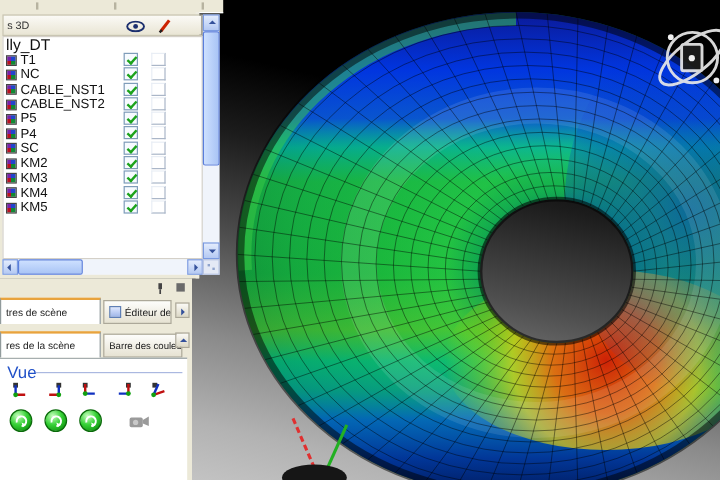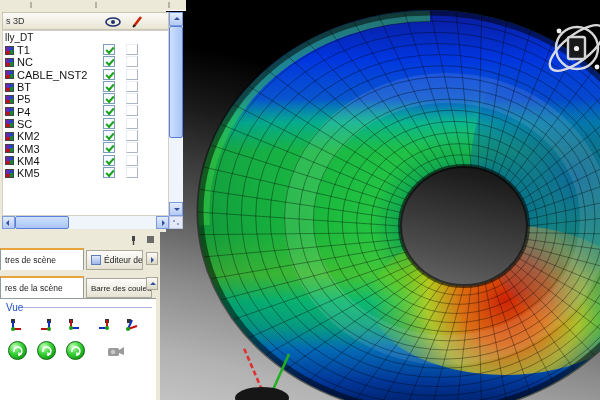--- a/index.html
+++ b/index.html
@@ -19,21 +19,21 @@
   .top-strip i{position:absolute;top:2px;width:2px;height:6px;background:#b7b3a0;}
 
   .tree-panel{position:absolute;left:0;top:10px;width:166px;height:222px;
     background:#ece9d8;border-right:3px solid #eeece0;box-sizing:border-box;z-index:5;}
   .tree-header{position:absolute;left:2px;top:2px;width:167px;height:18px;
     background:linear-gradient(#fbfaf6,#e9e5d4);border:1px solid #c9c5b2;box-sizing:border-box;
     font-size:9px;color:#333;display:flex;align-items:center;padding-left:3px;}
   .list{position:absolute;left:2px;top:20px;width:167px;height:186px;background:#fff;
     border:1px solid #d4d0c8;box-sizing:border-box;overflow:hidden;}
   .trow{position:relative;height:12.3px;display:flex;align-items:center;font-size:11px;color:#111;}
-  .trow.root{height:13px;font-size:10px;}
+  .trow.root{height:13px;font-size:13px;}
   .ticon{width:9px;height:9px;margin:0 3px 0 2px;border:1px solid #444;box-sizing:border-box;flex:0 0 auto;
     background:conic-gradient(#2244cc 0 25%,#118833 25% 50%,#bb1122 50% 75%,#7722aa 75% 100%);}
   .tlabel{white-space:nowrap;}
   .cb{position:absolute;left:100px;top:0;width:12px;height:11px;background:#f7fbff;
     border:1px solid #7f9db9;box-sizing:border-box;}
   .tick{position:absolute;left:2px;top:2px;width:6px;height:3px;border-left:2px solid #1ca31c;
     border-bottom:2px solid #1ca31c;transform:rotate(-48deg);}
   .cb2{position:absolute;left:123px;top:0;width:12px;height:11px;background:#fff;
     border:1px solid #aab6c8;border-top-color:#e9eef5;border-left-color:#e9eef5;box-sizing:border-box;}
 
@@ -73,21 +73,21 @@
     border-top:2px solid #e8a33d;z-index:2;}
   .tab.inactive{background:linear-gradient(#fdfdfb,#e6e2d2);border:1px solid #aca899;}
   .tabicon{width:10px;height:10px;background:linear-gradient(#dfe8ff,#9fb6e8);
     border:1px solid #5f7fb5;margin-right:3px;flex:0 0 auto;box-sizing:border-box;}
   .minibtn{position:absolute;width:12px;height:13px;top:4px;background:linear-gradient(#fbfaf6,#dcd8c6);
     border:1px solid #aca899;box-sizing:border-box;}
 
   .dockcontent{position:absolute;left:0;top:66px;width:156px;height:102px;background:#fff;
     border-top:1px solid #919b9c;}
   .grouphead{position:absolute;left:6px;top:3px;right:4px;display:flex;align-items:center;}
-  .grouphead span{font-size:10px;color:#2050c8;margin-right:0;}
+  .grouphead span{font-size:14px;color:#2050c8;margin-right:0;}
   .grouphead i{flex:1;border-top:1px solid #aab8e0;height:0;}
   .axrow{position:absolute;left:8px;top:17px;display:flex;gap:12px;}
   .btnrow{position:absolute;left:8px;top:42px;display:flex;gap:10px;align-items:center;}
   .greenbtn{width:19px;height:19px;border-radius:50%;border:1px solid #0a6a0a;box-sizing:border-box;
     background:radial-gradient(circle at 35% 28%,#c8ffc0,#35d035 45%,#0c8c0c 90%);position:relative;}
   .caption{position:absolute;left:2px;top:70px;font-size:13.5px;color:#1a1a1a;white-space:nowrap;}
 </style>
 </head>
 <body>
 
@@ -270,29 +270,29 @@
     <div class="trow">
         <span class="ticon"></span>
         <span class="tlabel">NC</span>
         <span class="cb">
           <i class="tick"></i>
         </span>
         <span class="cb2"></span>
       </div>
     <div class="trow">
         <span class="ticon"></span>
+        <span class="tlabel">CABLE_NST1</span>
+        <span class="cb">
+          <i class="tick"></i>
+        </span>
+        <span class="cb2"></span>
+      </div>
+    <div class="trow">
+        <span class="ticon"></span>
         <span class="tlabel">CABLE_NST2</span>
-        <span class="cb">
-          <i class="tick"></i>
-        </span>
-        <span class="cb2"></span>
-      </div>
-    <div class="trow">
-        <span class="ticon"></span>
-        <span class="tlabel">BT</span>
         <span class="cb">
           <i class="tick"></i>
         </span>
         <span class="cb2"></span>
       </div>
     <div class="trow">
         <span class="ticon"></span>
         <span class="tlabel">P5</span>
         <span class="cb">
           <i class="tick"></i>

